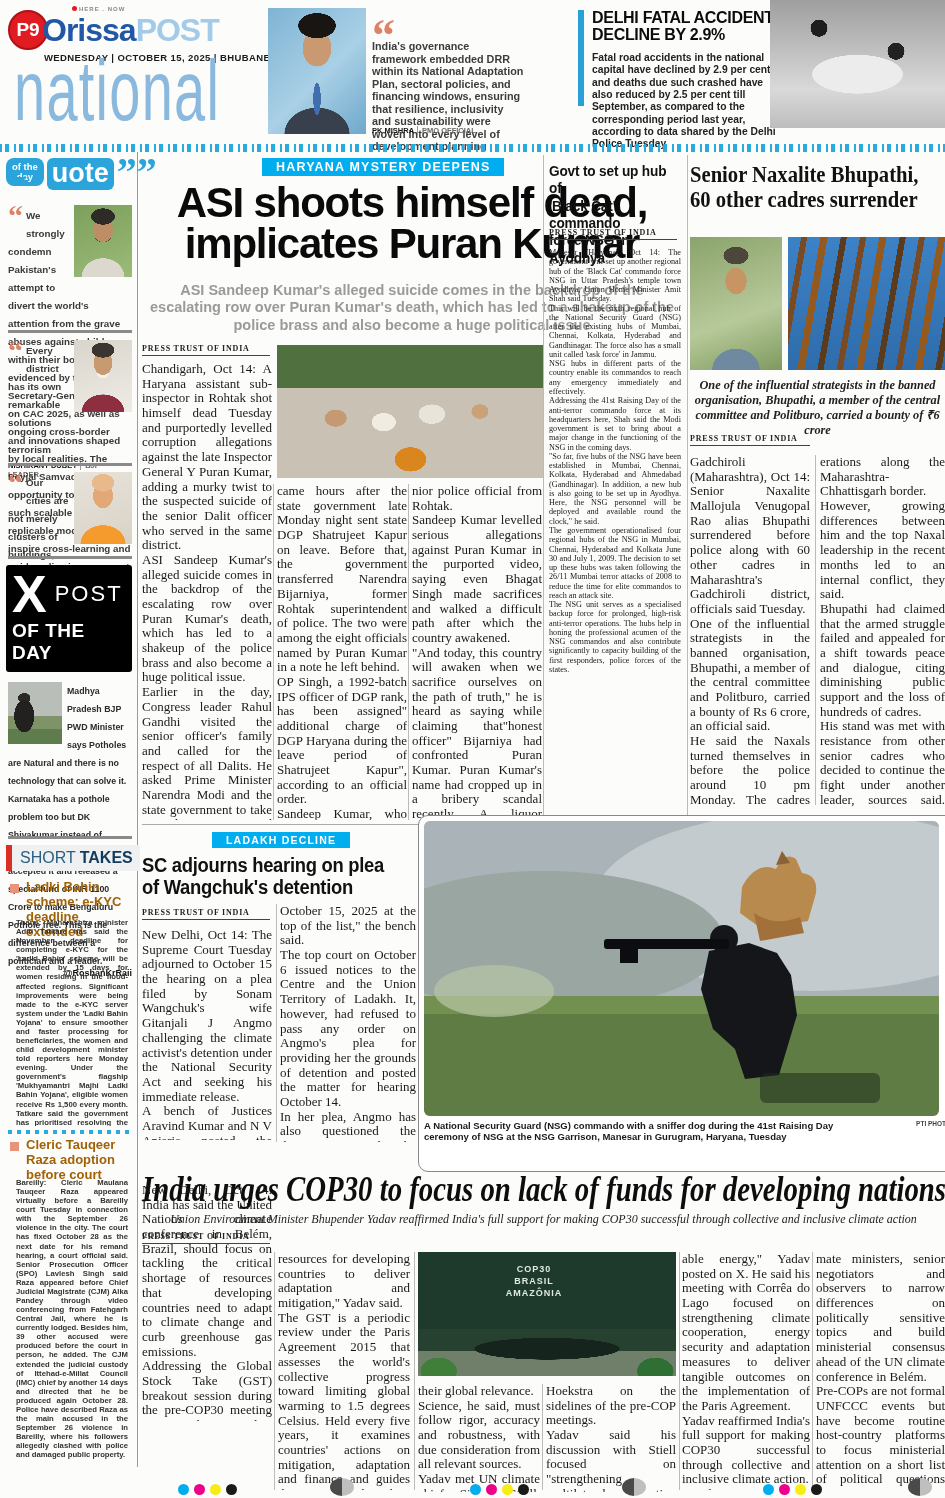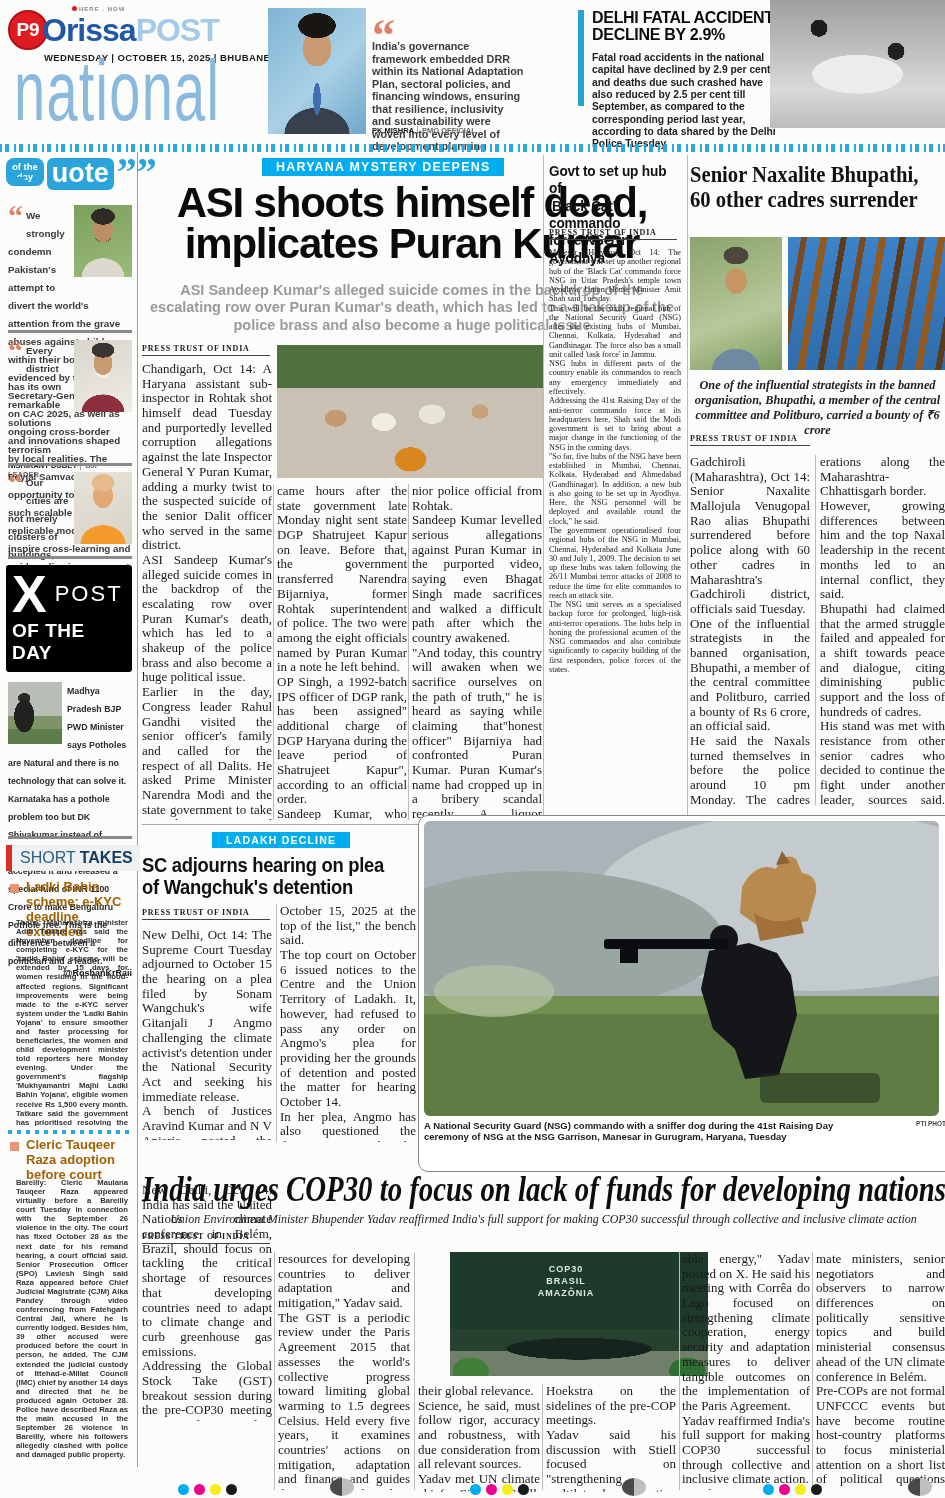--- a/index.html
+++ b/index.html
@@ -117,21 +117,21 @@
      radial-gradient(ellipse 17px 21px at 50% 33%,#c79463 62%,transparent 63%),
      radial-gradient(ellipse 38px 34px at 50% 100%,#6e89a0 62%,transparent 63%),
      linear-gradient(160deg,#8aa36b,#b7c99a 60%,#7e9a5e);}
   #weapons-photo{background:
      repeating-linear-gradient(100deg,transparent 0 13px,#7a4a22 13px 19px,transparent 19px 32px,#94591f 32px 39px,transparent 39px 52px,#5c3a1c 52px 58px),
      linear-gradient(180deg,#3c82c6,#2f6cab);}
   #cop-photo{background:
      radial-gradient(ellipse 120px 18px at 50% 78%,#15241c 60%,transparent 61%),
      radial-gradient(ellipse 30px 22px at 8% 96%,#3f7f3a 60%,transparent 61%),
      radial-gradient(ellipse 30px 22px at 92% 96%,#2f6f34 60%,transparent 61%),
-     linear-gradient(180deg,#1d3a2d 0 62%,#26412f 62% 80%,#6f7f6a 80% 100%); margin-left: 32px;}
+     linear-gradient(180deg,#1d3a2d 0 62%,#26412f 62% 80%,#6f7f6a 80% 100%);}
   .cop-banner{position:absolute;left:34%;top:10%;color:#dfe9df;font-size:9px;font-weight:800;
      letter-spacing:1px;text-align:center;white-space:pre-line;line-height:1.3;}
   .regdot{width:11px;height:11px;border-radius:50%;display:inline-block;margin-right:5px;}
   .halfcircle{width:24px;height:18px;border-radius:50%;background:linear-gradient(90deg,#4a4a4a 50%,#bfbfbf 50%);}
 </style>
 </head>
 <body>
 
 <div id="page">
 

